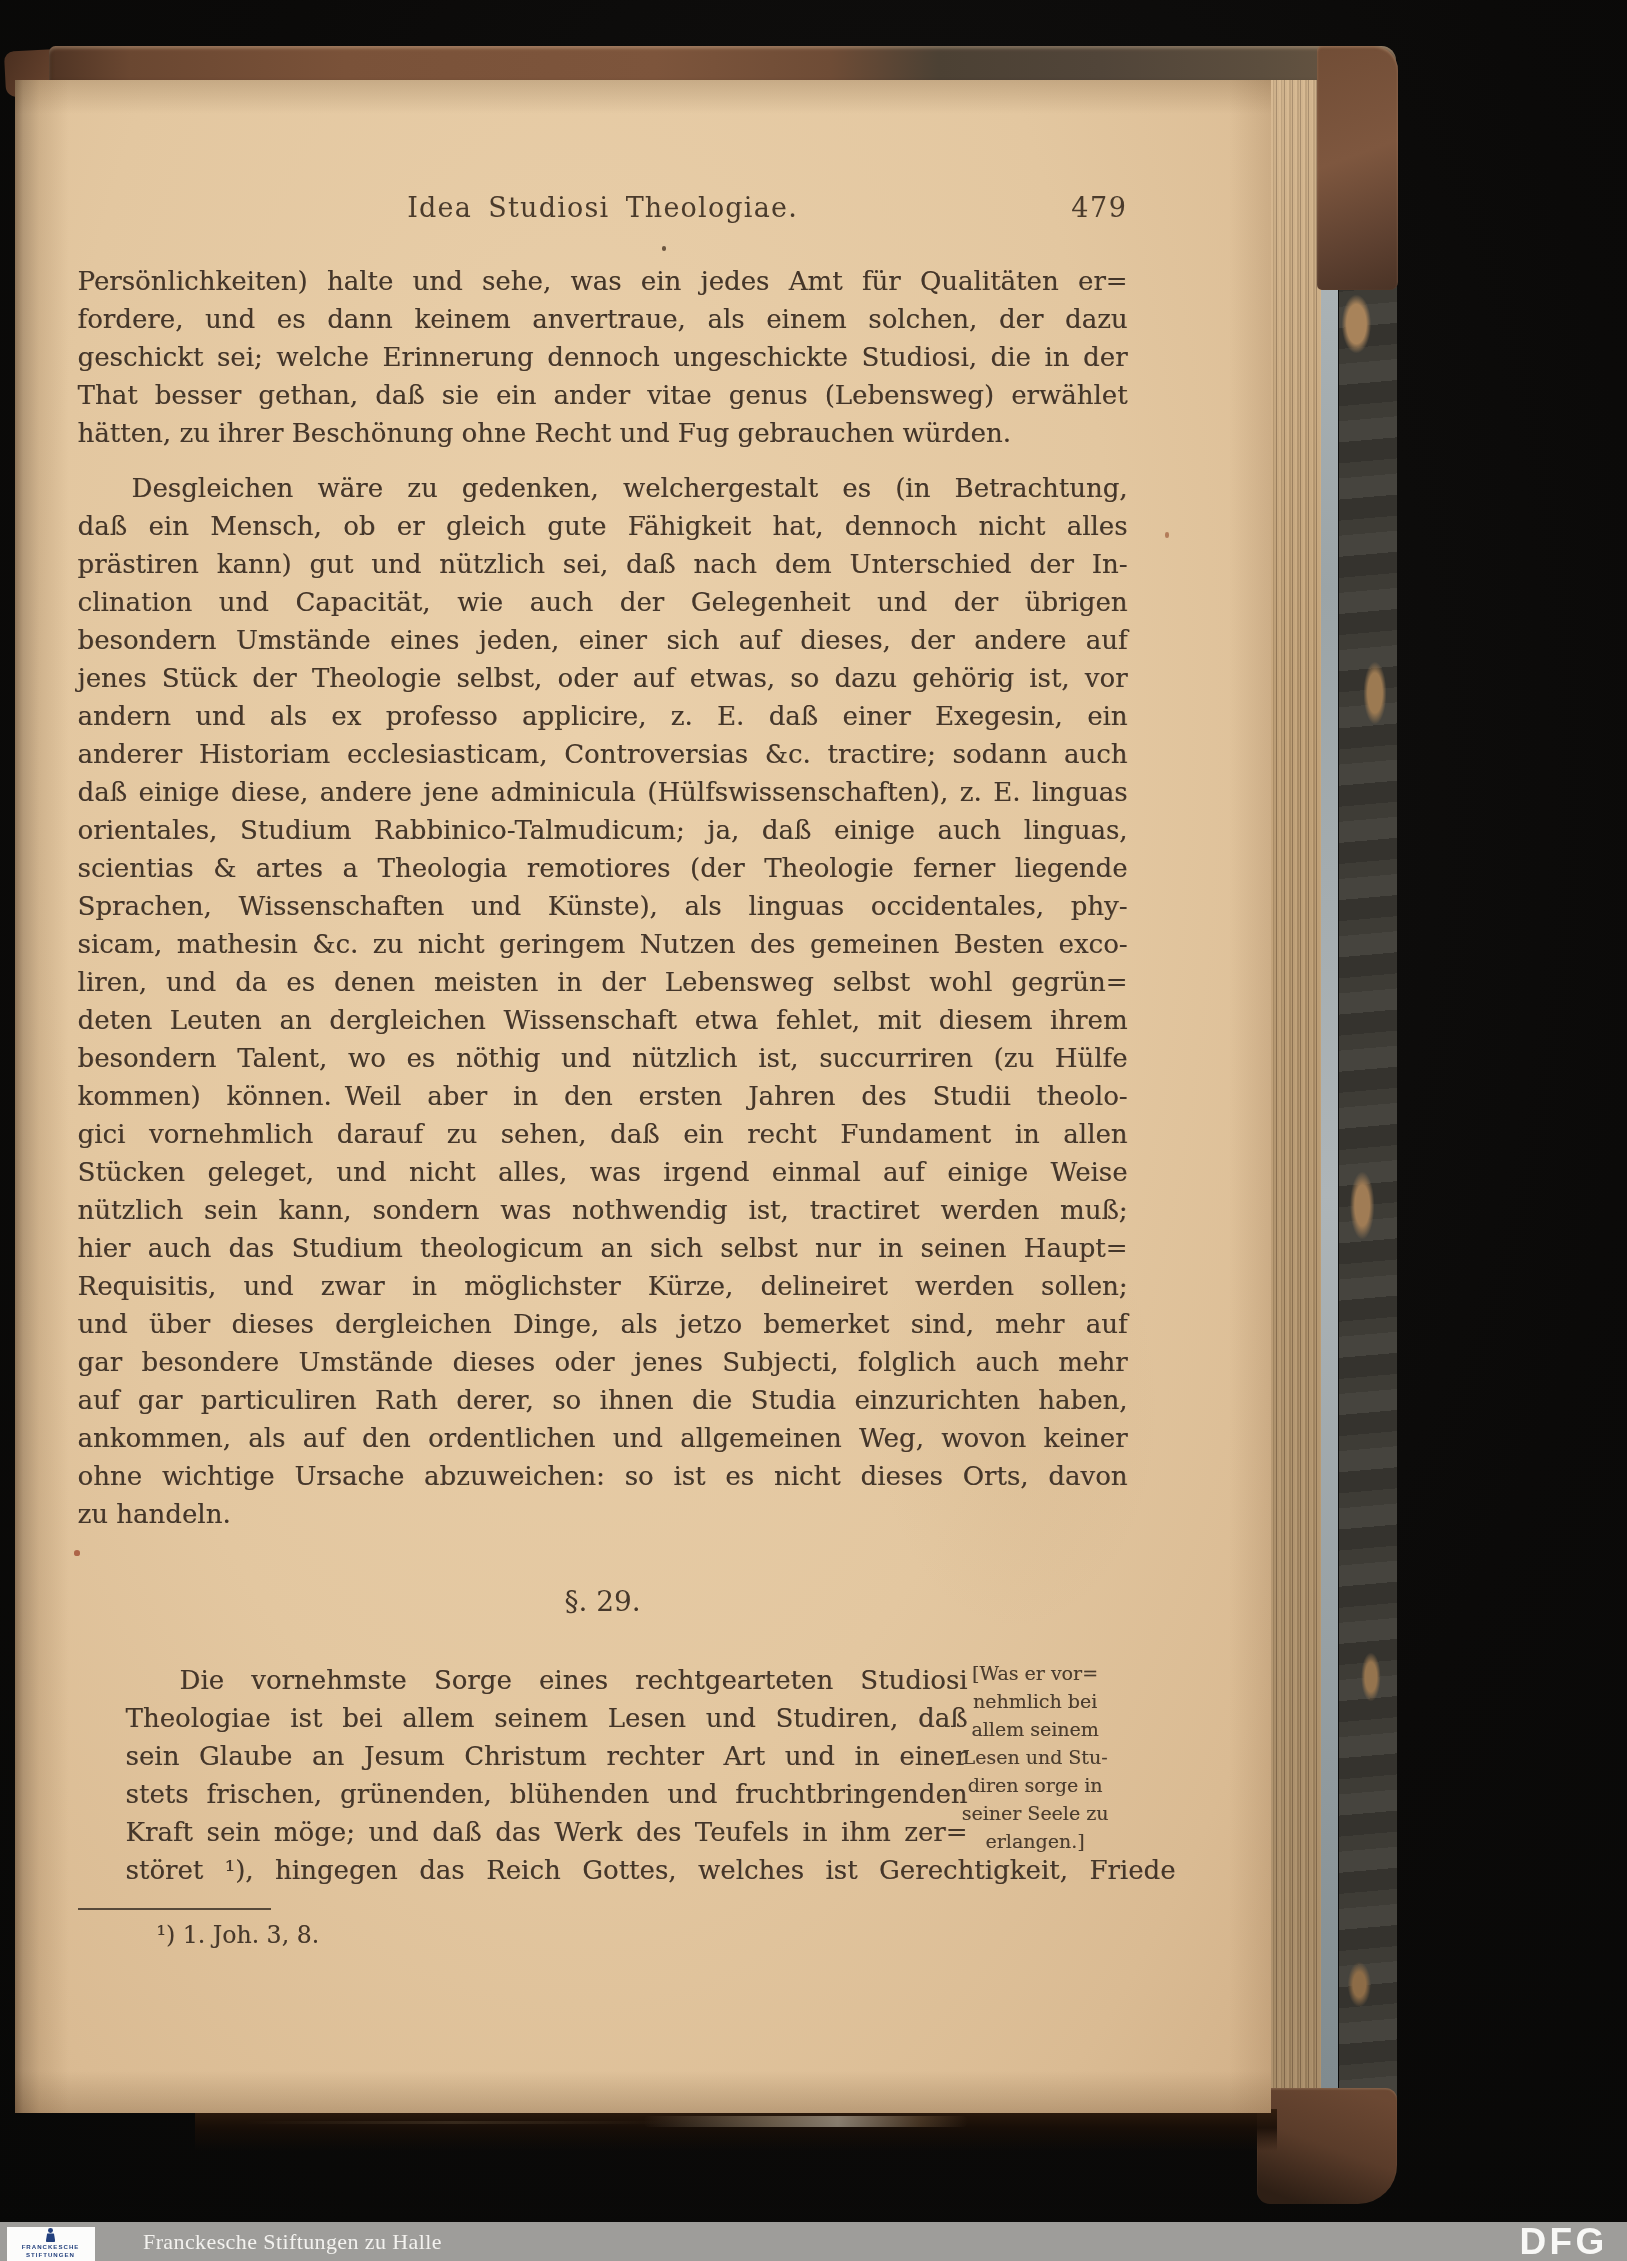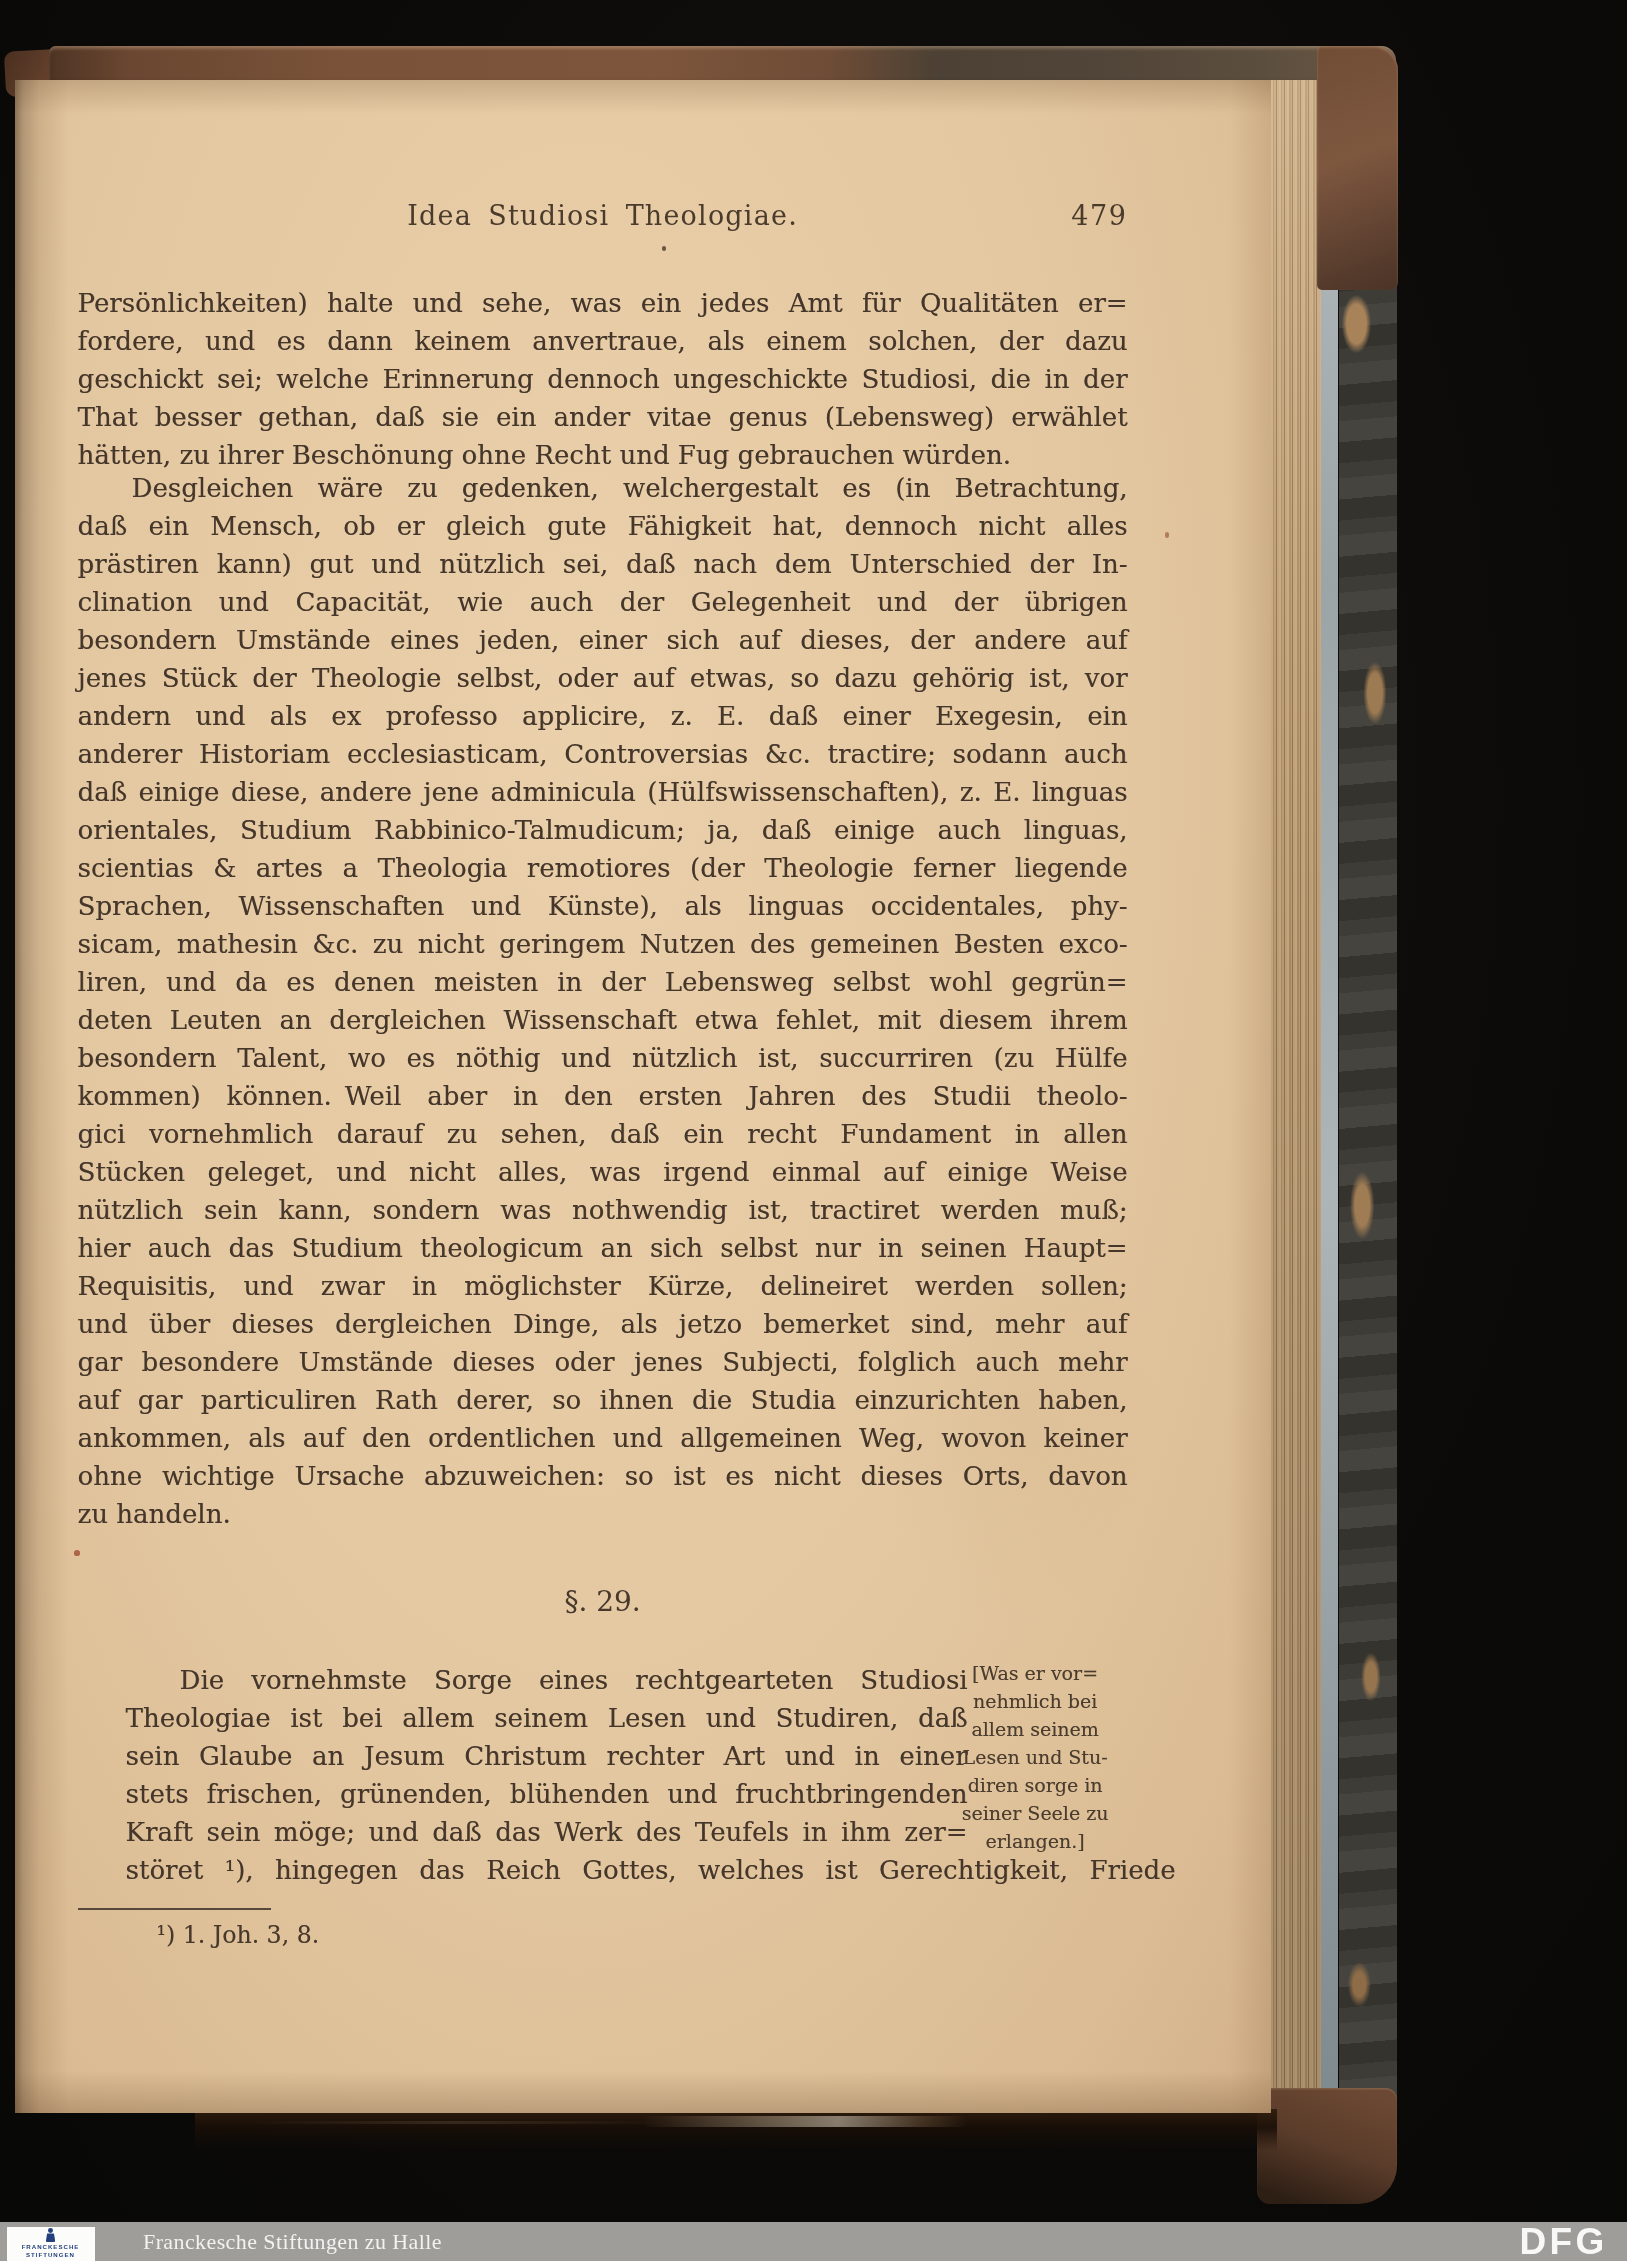--- a/index.html
+++ b/index.html
@@ -82,23 +82,23 @@
   .stain { position:absolute; left:854px; top:1098px; width:293px; height:456px; border-radius:50%;
     background:radial-gradient(ellipse, rgba(160,120,70,0.07), transparent 70%); }
   
   .txt { position:absolute; font-size:26px; line-height:38px; color:#44362a;
          text-shadow:0.3px 0.4px 0.4px rgba(62,44,30,0.45); }
   .line { height:38px; text-align:justify; text-align-last:justify; white-space:nowrap0; }
   .pend { text-align-last:left; }
   .ind  { text-indent:54px; }
   .narrow { width:842px; }
   .head { position:absolute; top:112px; left:63px; width:1050px; text-align:center;
-          font-size:27px; color:#4a3b2c; letter-spacing:1.2px; word-spacing:6.5px;margin-top:8px; }
+          font-size:27px; color:#4a3b2c; letter-spacing:1.2px; word-spacing:6.5px; }
   .head-num { position:absolute; right:0; top:0; letter-spacing:1.6px; }
-  .body1 { top:204px; left:63px; width:1050px; }
+  .body1 { top:182px; left:63px; width:1050px; }
   .body2 { top:389px; left:63px; width:1050px; }
   .sec-head { position:absolute; top:1505px; left:63px; width:1050px; text-align:center;
               font-size:28px; color:#46382b; }
   .body3 { top:1581px; left:63px; width:1050px;margin-left:48px; }
   .margin-note { position:absolute; top:1579px; left:934px; width:173px; text-align:center;
                  font-size:19px; line-height:28px; color:#4a3c2e;
                  text-shadow:0.2px 0.3px 0.3px rgba(62,44,30,0.4); }
   .foot-rule { position:absolute; top:1828px; left:63px; width:193px; height:2.4px; background:#57493a; }
   .footnote { position:absolute; top:1841px; left:122px; font-size:23.6px; color:#46382b;
               text-shadow:0.2px 0.3px 0.3px rgba(62,44,30,0.4);margin-left:20px; }

